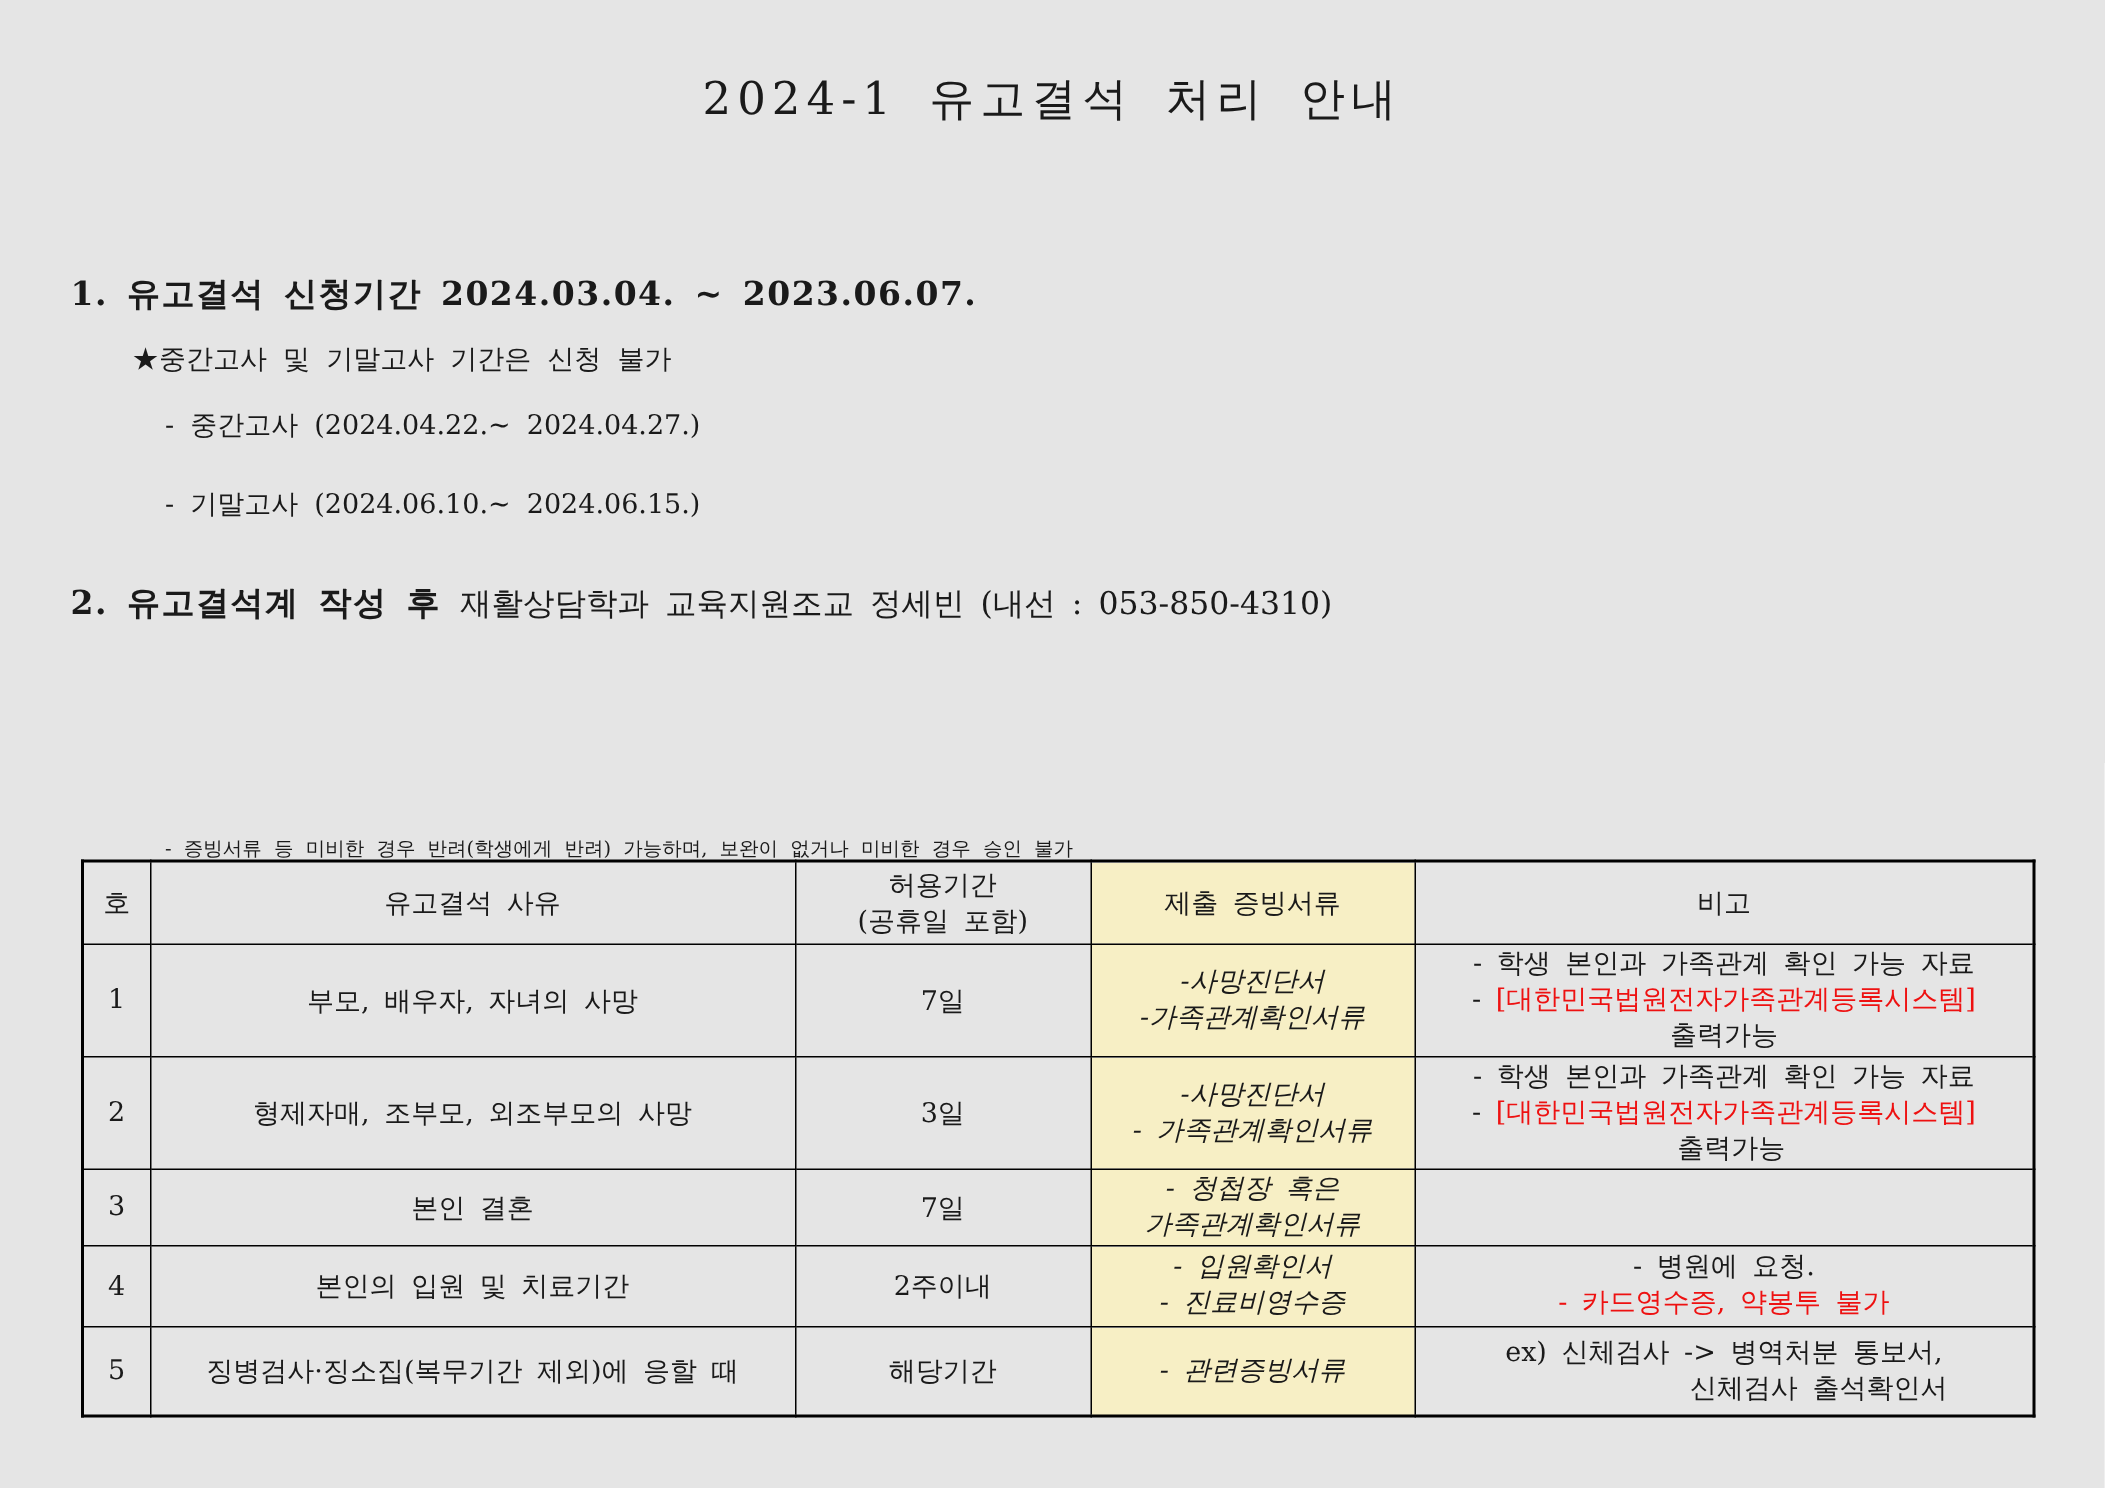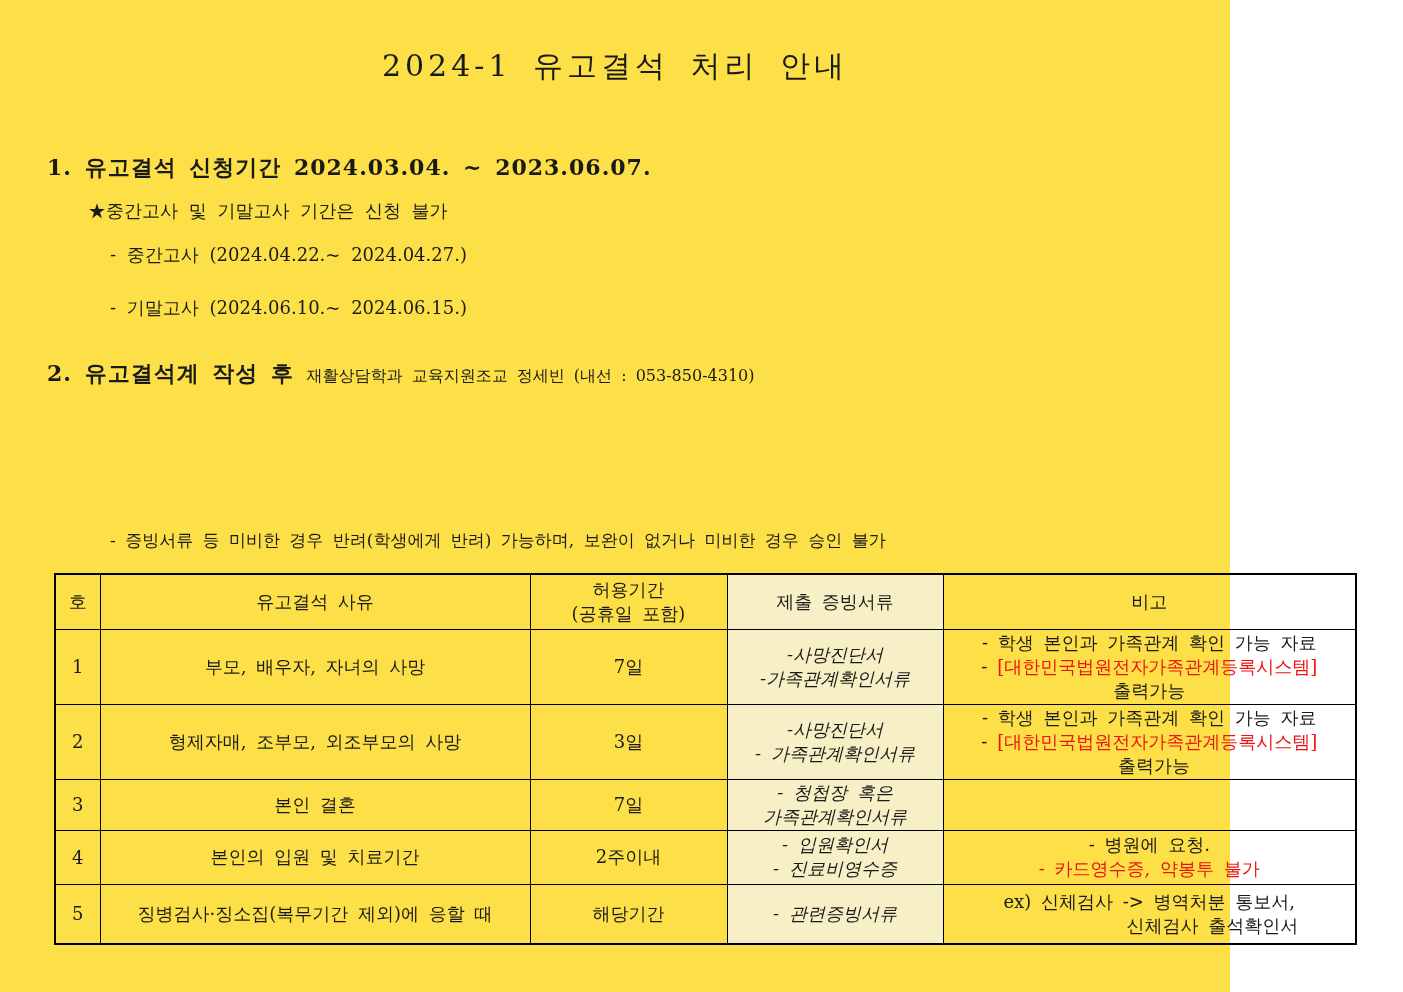--- a/index.html
+++ b/index.html
@@ -3,41 +3,41 @@
 <meta charset="utf-8">
 <style>
   * { margin:0; padding:0; box-sizing:border-box; }
   html,body { background:#ffffff; }
   body {
     width:1403px; height:992px;
     font-family:"DejaVu Serif","Liberation Serif",serif;
     color:#1a1a1a;
     overflow:hidden;
   }
-  .page { position:relative; width:1230px; height:992px; background:#fde047; }
+  .page { position:relative; width:1403px; height:992px; background:#e5e5e5; }
 
   .title {
     position:absolute; top:46px; left:0; width:100%;
     text-align:center; font-size:30px; font-weight:400;
     letter-spacing:4px; word-spacing:8px;
   }
 
-  .line { position:absolute; white-space:pre; }
+  .line { position:absolute; white-space:pre;margin-top:28px; }
   .h-bold { font-weight:bold; font-size:22px; letter-spacing:1px; word-spacing:4px; }
   .body-text { font-size:18px; word-spacing:5px; }
-  .small-text { font-size:17px; word-spacing:4px; }
+  .small-text { font-size:13px; word-spacing:4px; }
 
   .s1-heading { top:153px; left:47px; }
   .s1-star    { top:199px; left:88px; }
   .s1-b1      { top:243px; left:110px; }
   .s1-b2      { top:296px; left:110px; }
 
   .s2-heading { top:359px; left:47px; }
   .s2-line2   { top:403px; left:88px; }
-  .s2-rest { font-weight:400; font-size:16px; letter-spacing:0; word-spacing:4px;text-align:center; }
+  .s2-rest { font-weight:400; font-size:21px; letter-spacing:0; word-spacing:4px;text-align:center; }
 
   .s3-heading { top:479px; left:47px; }
   .s3-note    { top:529px; left:110px; }
 
   table.doc-table {
     position:absolute; top:573px; left:54px;
     width:1301px;
     border-collapse:collapse;
     table-layout:fixed;
     font-family:"DejaVu Serif","Liberation Serif",serif;

